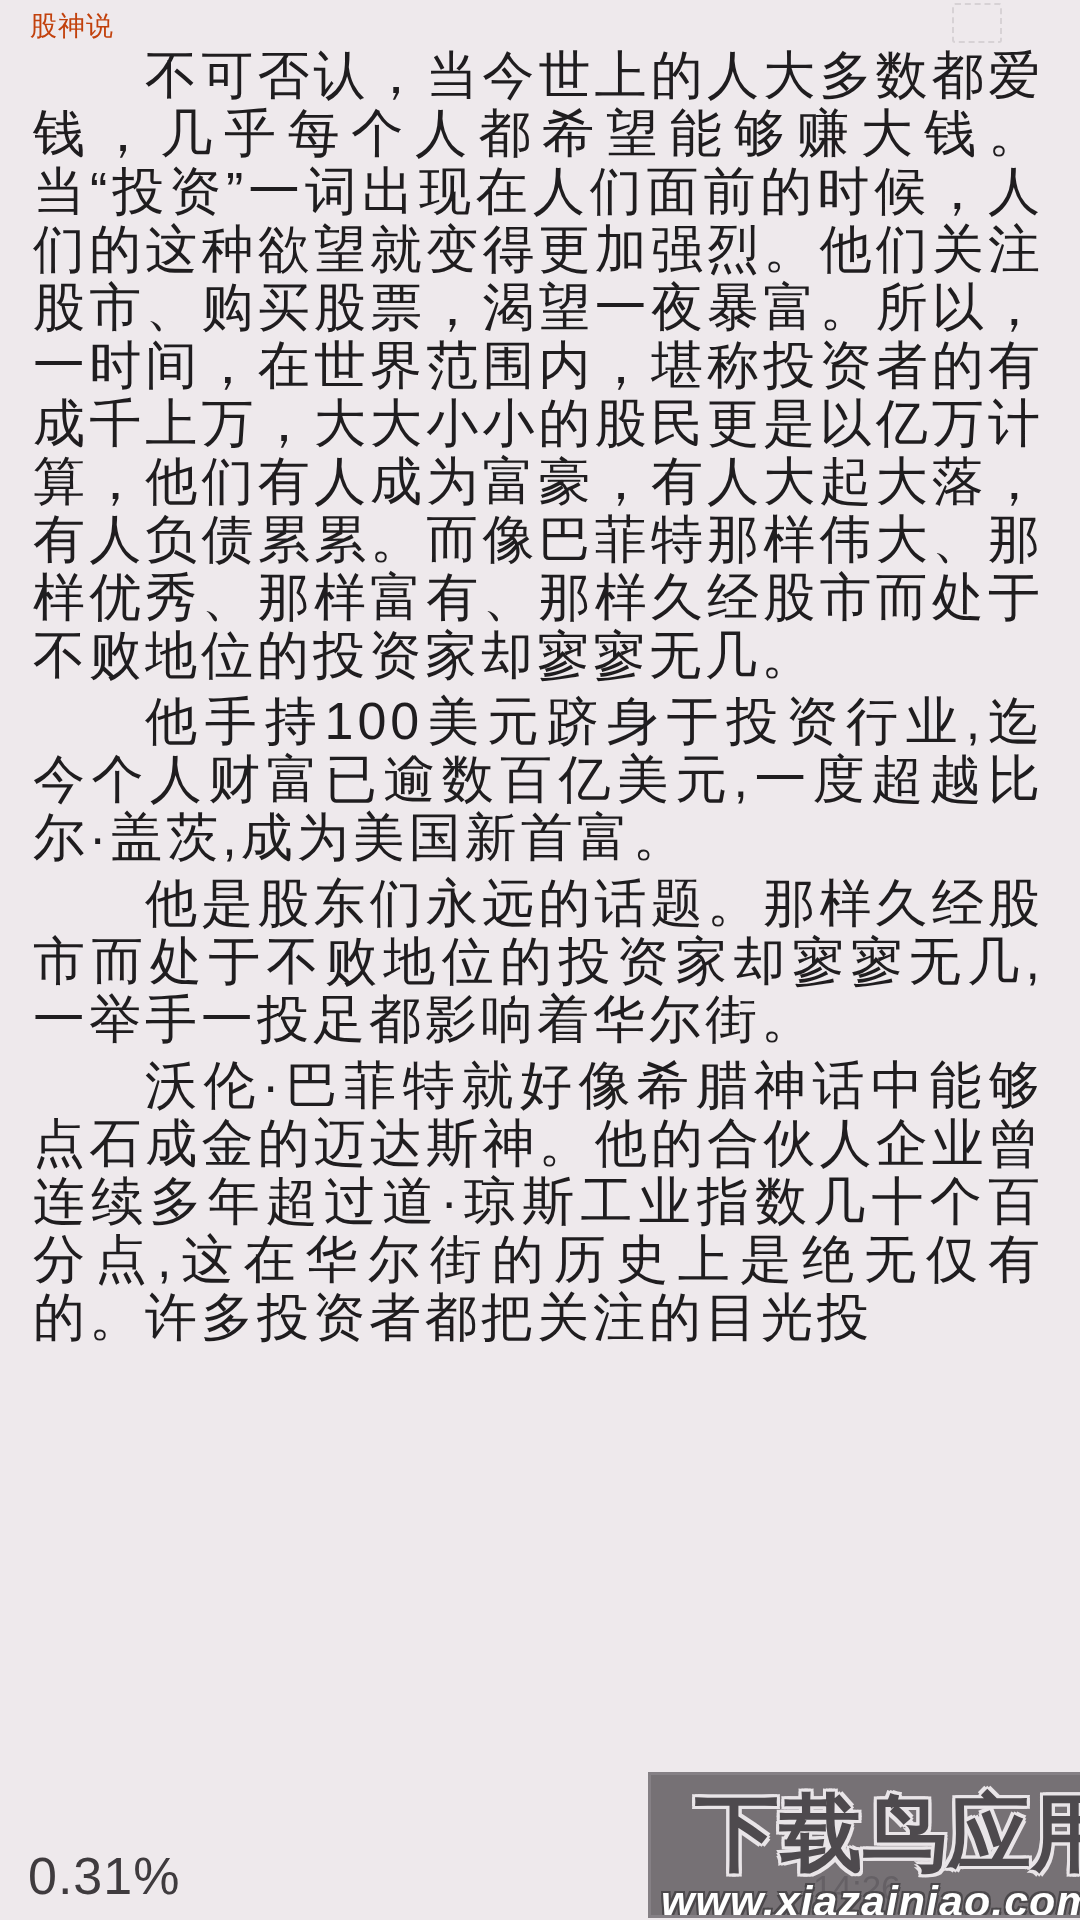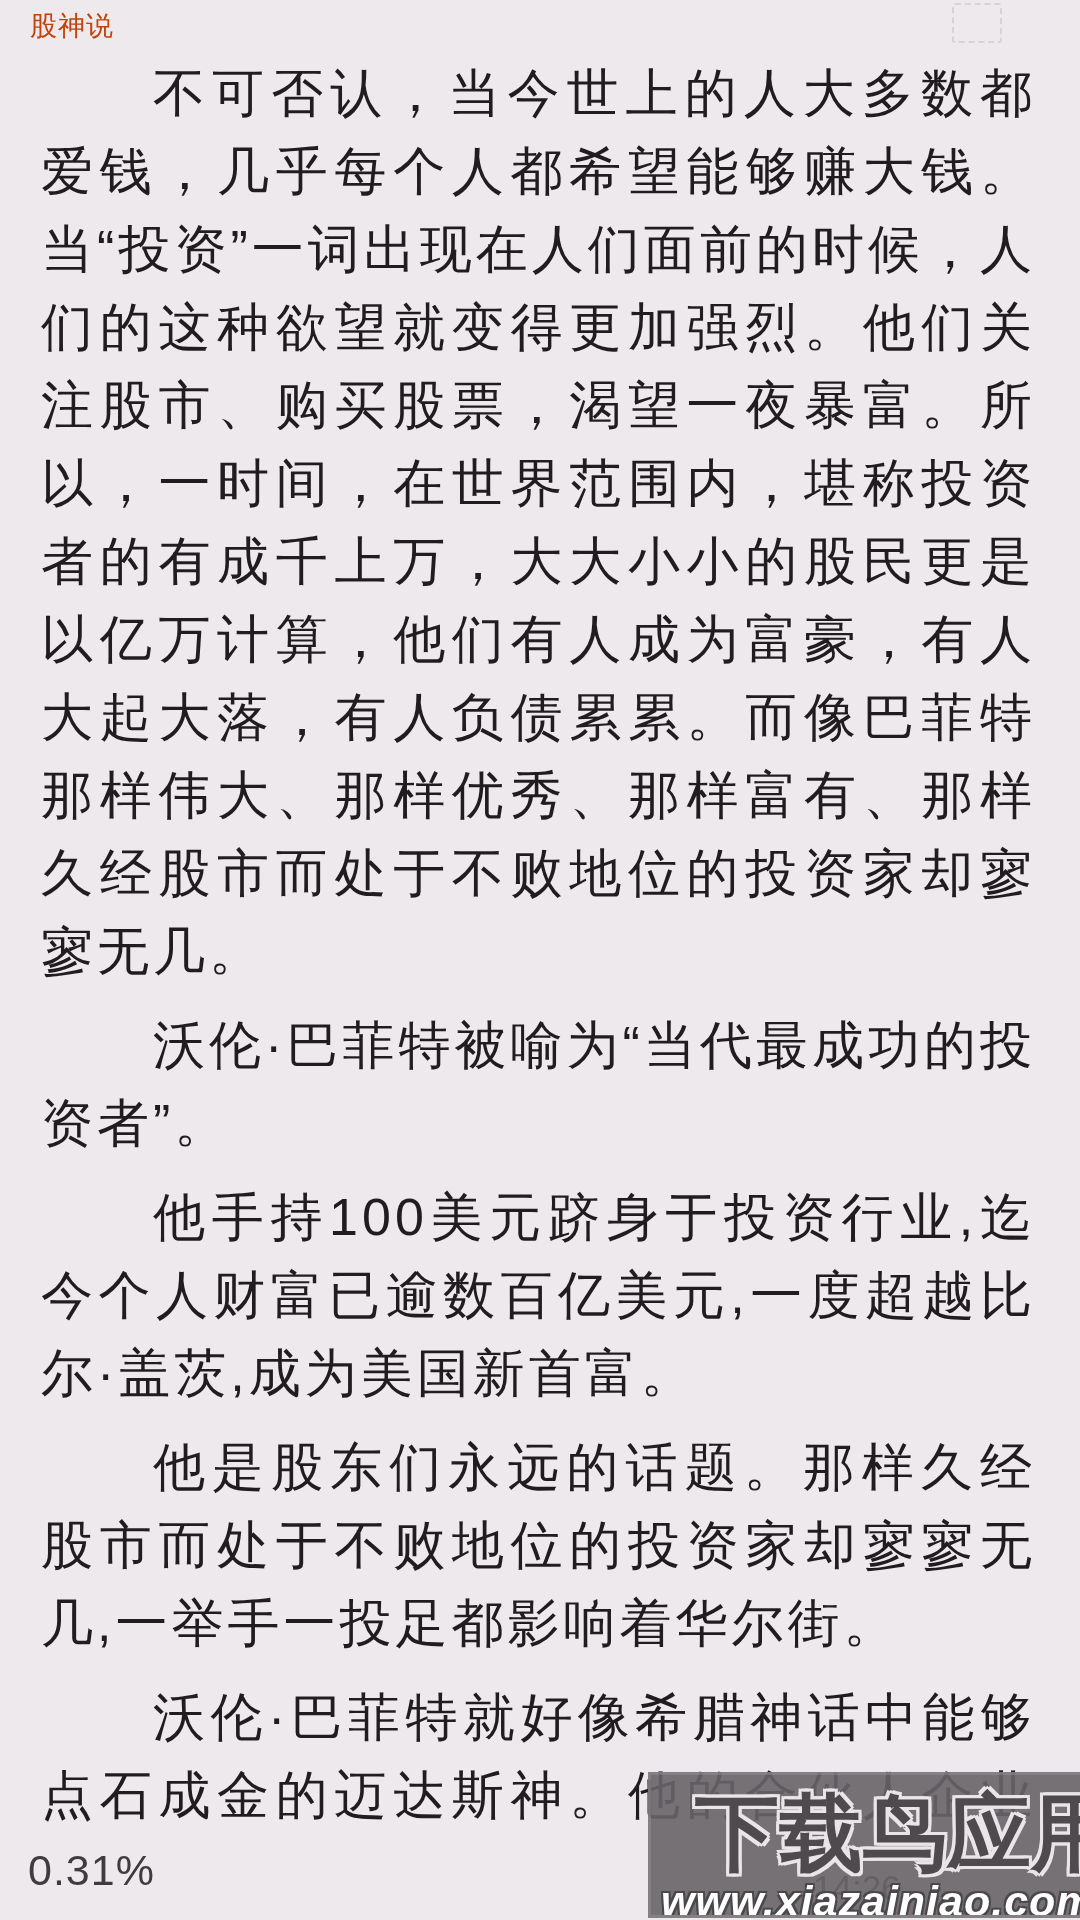--- a/index.html
+++ b/index.html
@@ -20,30 +20,30 @@
   .dashed-box{
     position:absolute;left:952px;top:3px;width:46px;height:36px;
     border:2px dashed #d7d2d5;border-radius:3px;
   }
   
   .reading-area{
     position:absolute;left:25px;top:38px;width:1027px;height:1790px;
     overflow:hidden;
   }
   .reading-area p{
-    margin:16px;padding:0;
-    font-size:52px;line-height:78px;letter-spacing:4px;
+    margin:8px;padding:0;
+    font-size:52px;line-height:58px;letter-spacing:4px;
     text-align:justify;
     text-indent:112px;
     color:#1f1d1f;
   }
   
   .progress{
     position:absolute;left:28px;top:1846px;
-    font-size:43px;color:#3f3b3e;letter-spacing:1px;
+    font-size:52px;color:#3f3b3e;letter-spacing:1px;
   }
   .clock{
     position:absolute;left:813px;top:1868px;
     font-size:35px;color:#474347;z-index:1;
   }
   
   .watermark{
     position:absolute;left:648px;top:1772px;width:440px;height:140px;
     background:rgba(104,100,104,0.90);
     border:3px solid rgba(158,153,157,0.40);
@@ -72,21 +72,20 @@
 <body>
 
 <div class="topbar">
   <span class="chapter-title">股神说</span>
 </div>
 
 <div class="dashed-box"></div>
 
 <div class="reading-area">
   <p>不可否认，当今世上的人大多数都爱钱，几乎每个人都希望能够赚大钱。当“投资”一词出现在人们面前的时候，人们的这种欲望就变得更加强烈。他们关注股市、购买股票，渴望一夜暴富。所以，一时间，在世界范围内，堪称投资者的有成千上万，大大小小的股民更是以亿万计算，他们有人成为富豪，有人大起大落，有人负债累累。而像巴菲特那样伟大、那样优秀、那样富有、那样久经股市而处于不败地位的投资家却寥寥无几。</p>
-  <p>沃伦·巴菲特被喻为“当代最成功的投资者”。</p>
   <p>他手持100美元跻身于投资行业,迄今个人财富已逾数百亿美元,一度超越比尔·盖茨,成为美国新首富。</p>
   <p>他是股东们永远的话题。那样久经股市而处于不败地位的投资家却寥寥无几,一举手一投足都影响着华尔街。</p>
   <p>沃伦·巴菲特就好像希腊神话中能够点石成金的迈达斯神。他的合伙人企业曾连续多年超过道·琼斯工业指数几十个百分点,这在华尔街的历史上是绝无仅有的。许多投资者都把关注的目光投</p>
 </div>
 
 <div class="progress">0.31%</div>
 
 <div class="clock">14:26</div>
 
 <div class="watermark">

